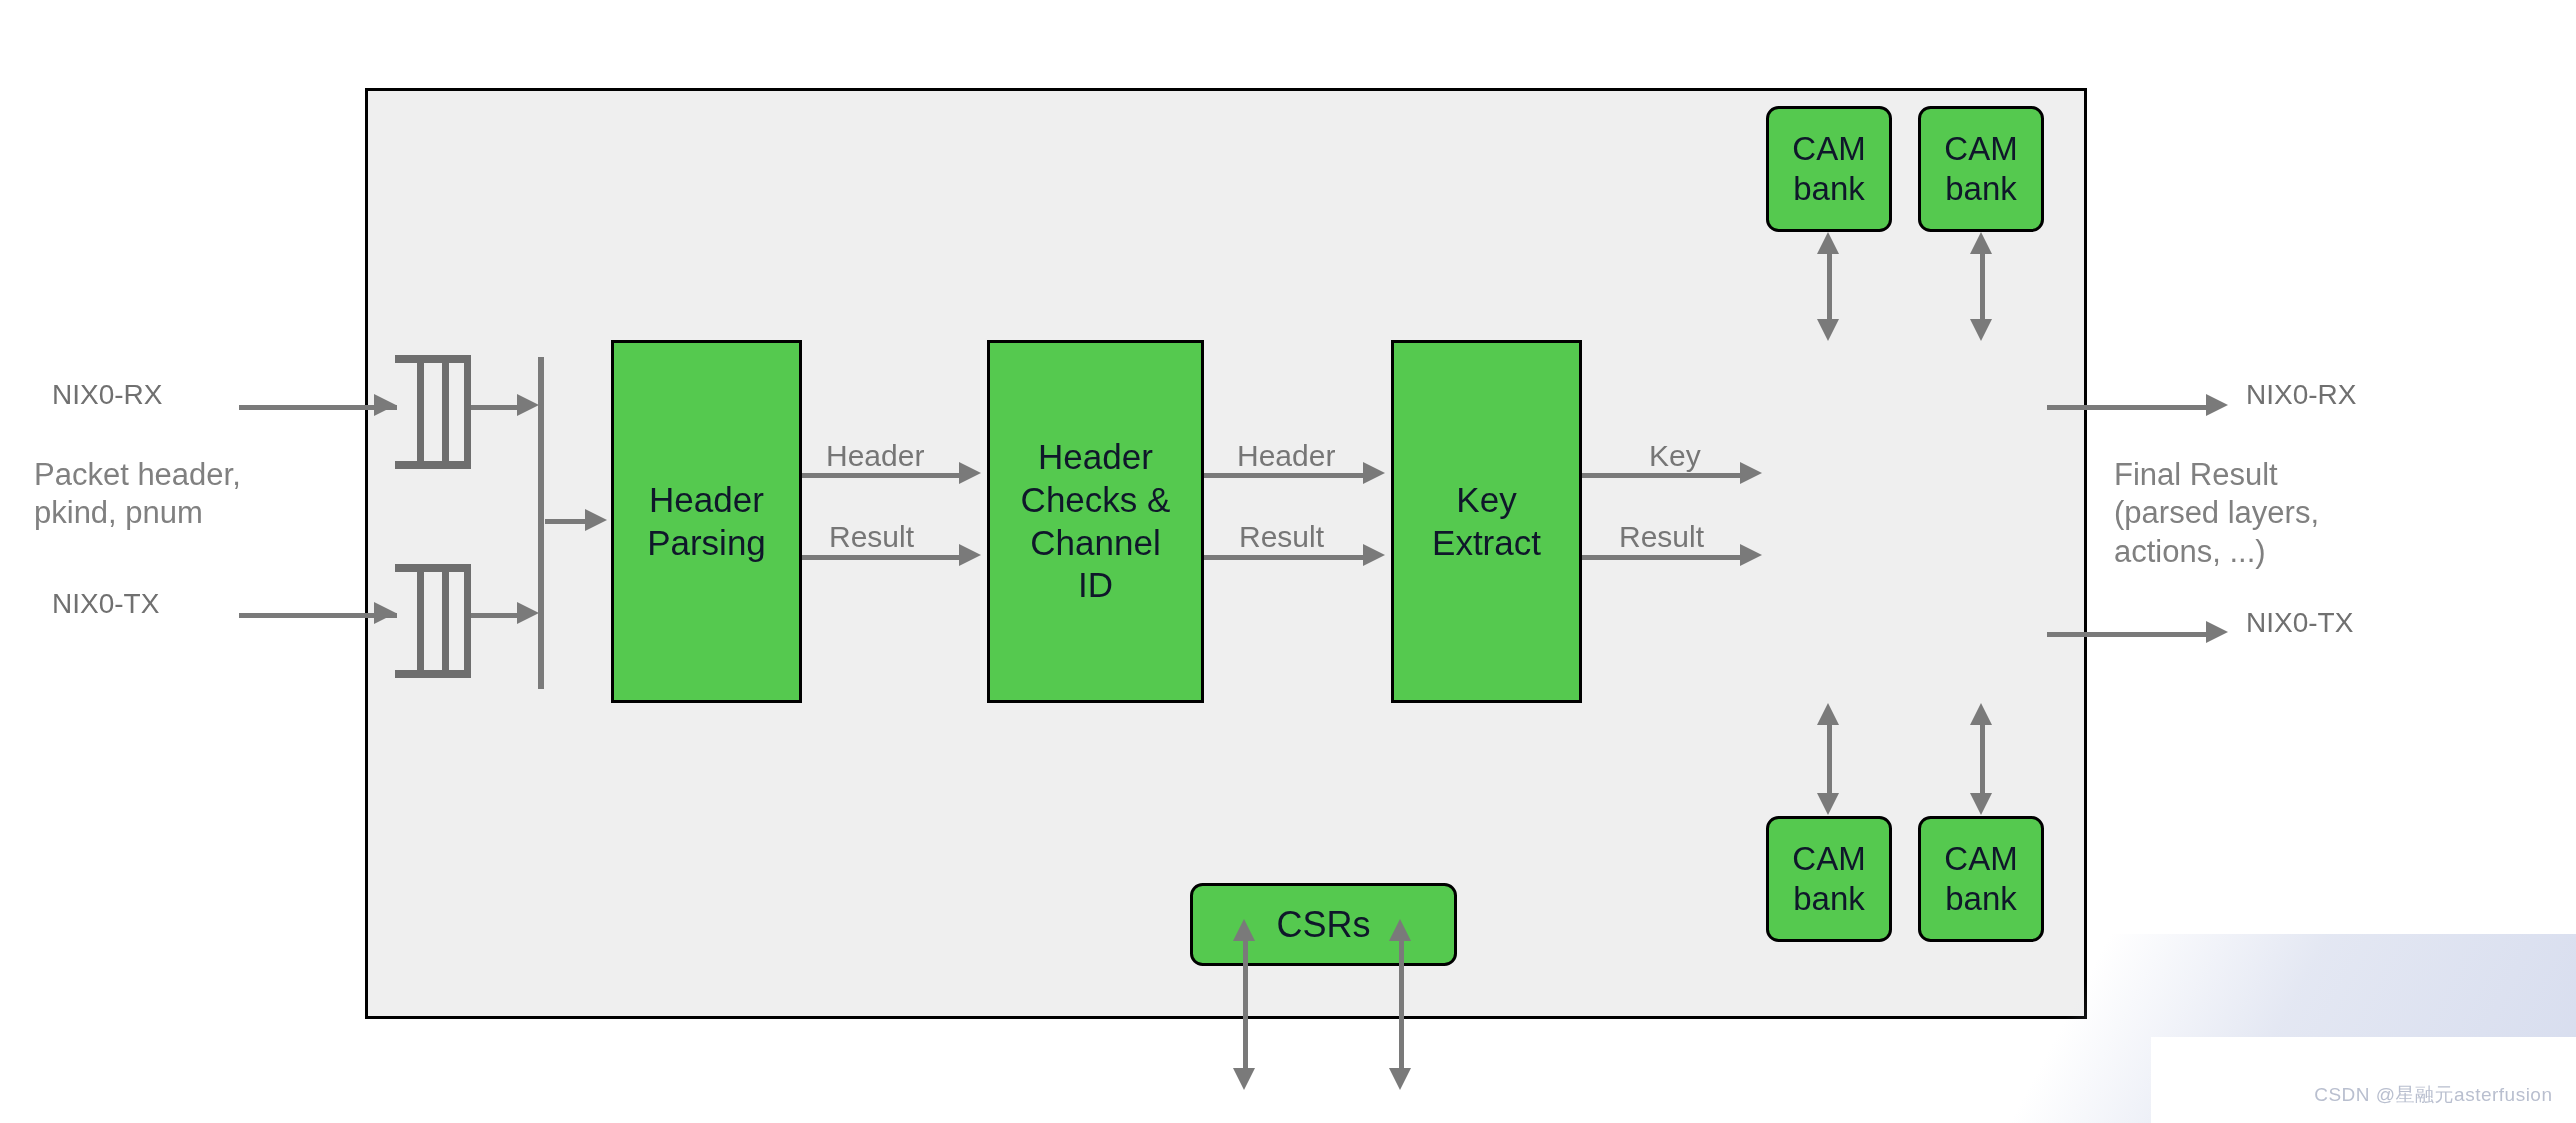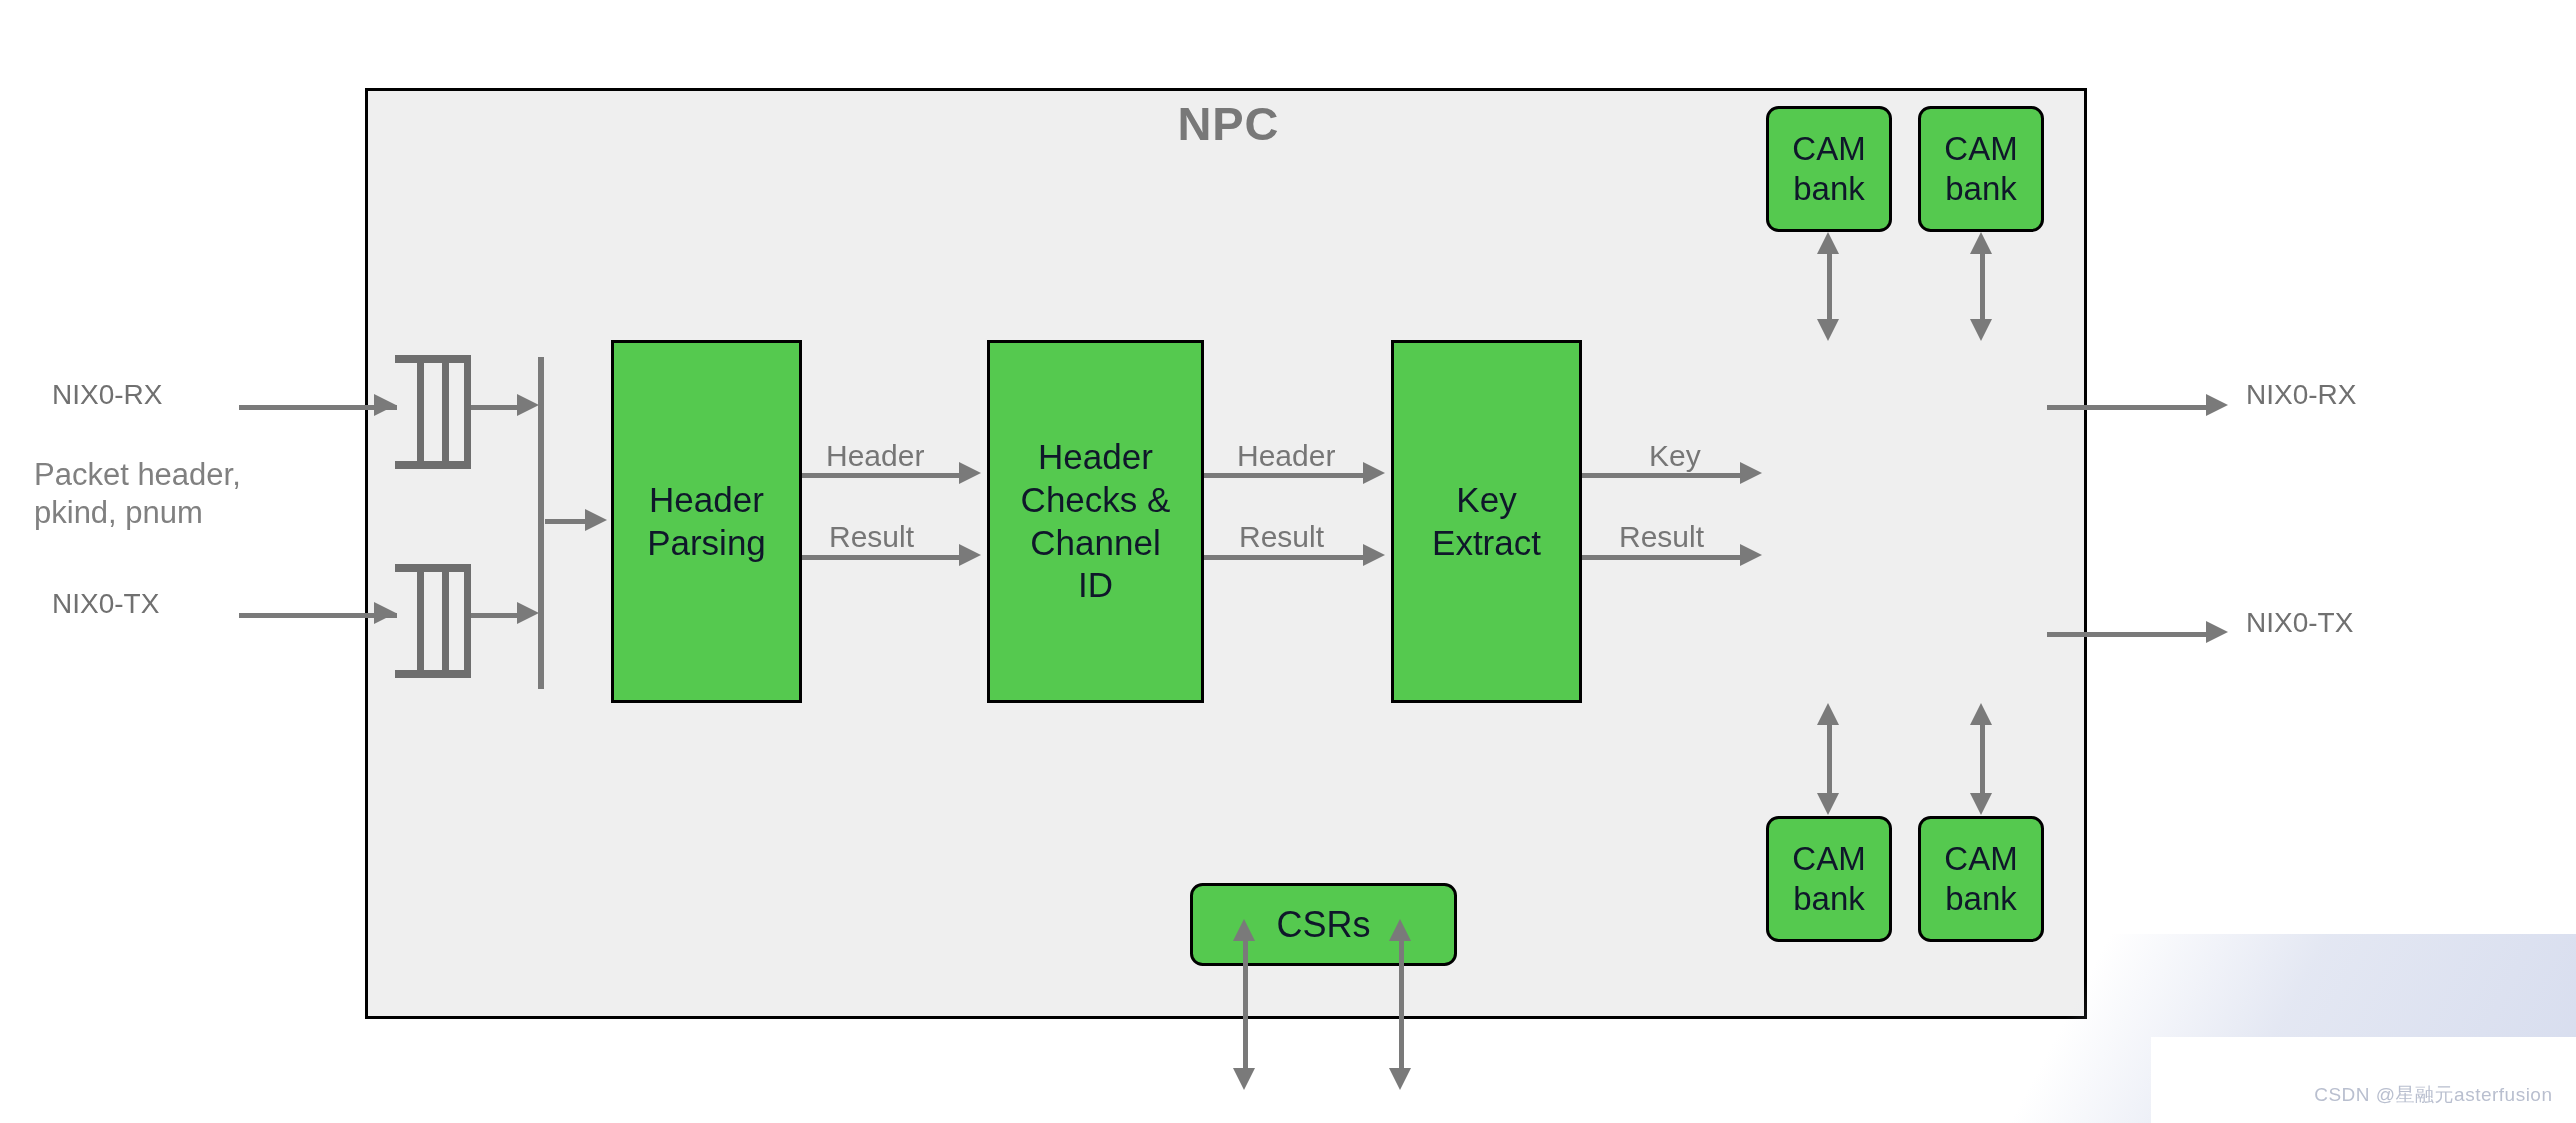--- a/index.html
+++ b/index.html
@@ -183,21 +183,20 @@
   .fifo .d1 { left: 22px; }
   .fifo .d2 { left: 47px; }
   .fifo .d3 { left: 69px; }
 </style>
 </head>
 <body>
 
 <div id="stage">
 
   <div class="npc-box"></div>
-  <div class="npc-title">NPC</div>
 
   <div class="io-label" style="left:52px; top:378px;">NIX0-RX</div>
   <div class="hline" style="left:239px; top:405px; width:158px;"></div>
   <div class="arrow-r" style="left:374px; top:394px;"></div>
 
   <div class="note-label" style="left:34px; top:456px; width:298px;">Packet header,
 pkind, pnum</div>
 
   <div class="io-label" style="left:52px; top:587px;">NIX0-TX</div>
   <div class="hline" style="left:239px; top:613px; width:158px;"></div>
@@ -298,20 +297,23 @@
   <div class="arrow-d" style="left:1233px; top:1068px;"></div>
 
   <div class="vline" style="left:1399px; top:935px; height:140px;"></div>
   <div class="arrow-u" style="left:1389px; top:919px;"></div>
   <div class="arrow-d" style="left:1389px; top:1068px;"></div>
 
   <div class="hline" style="left:2047px; top:405px; width:164px;"></div>
   <div class="arrow-r" style="left:2206px; top:394px;"></div>
   <div class="io-label" style="left:2246px; top:378px;">NIX0-RX</div>
 
+  <div class="note-label" style="left:2114px; top:456px; width:388px;">Final Result
+(parsed layers,
+actions, ...)</div>
 
   <div class="hline" style="left:2047px; top:632px; width:164px;"></div>
   <div class="arrow-r" style="left:2206px; top:621px;"></div>
   <div class="io-label" style="left:2246px; top:606px;">NIX0-TX</div>
 
   <div class="wm-wash"></div>
   <div class="wm-wash2"></div>
   <div class="wm-text">CSDN @星融元asterfusion</div>
 
 </div>

